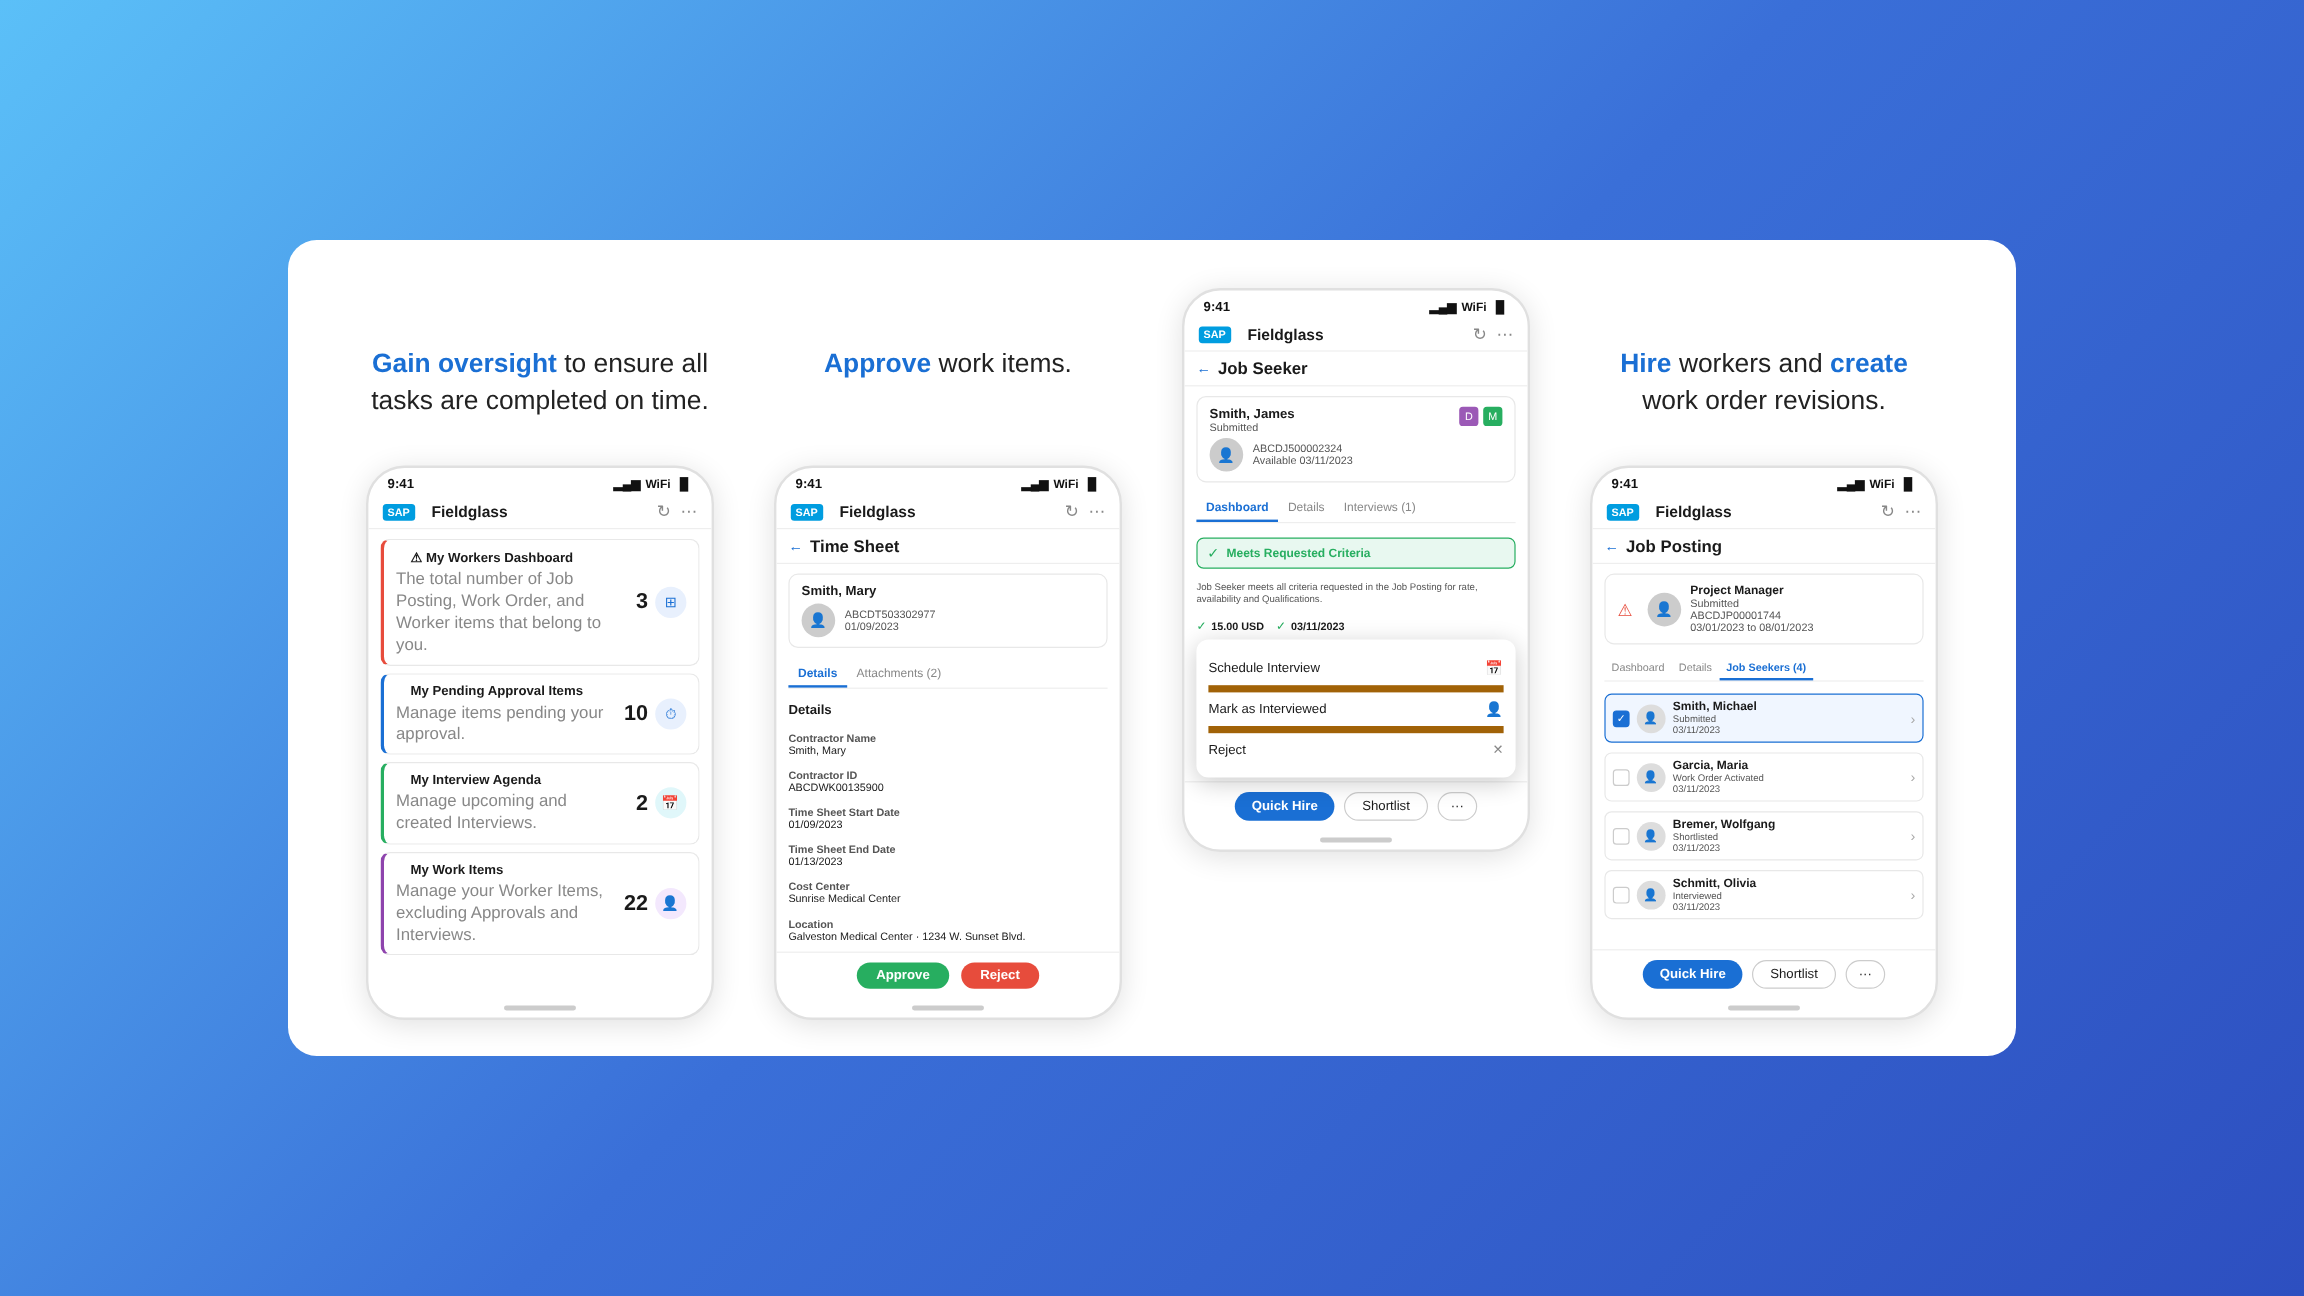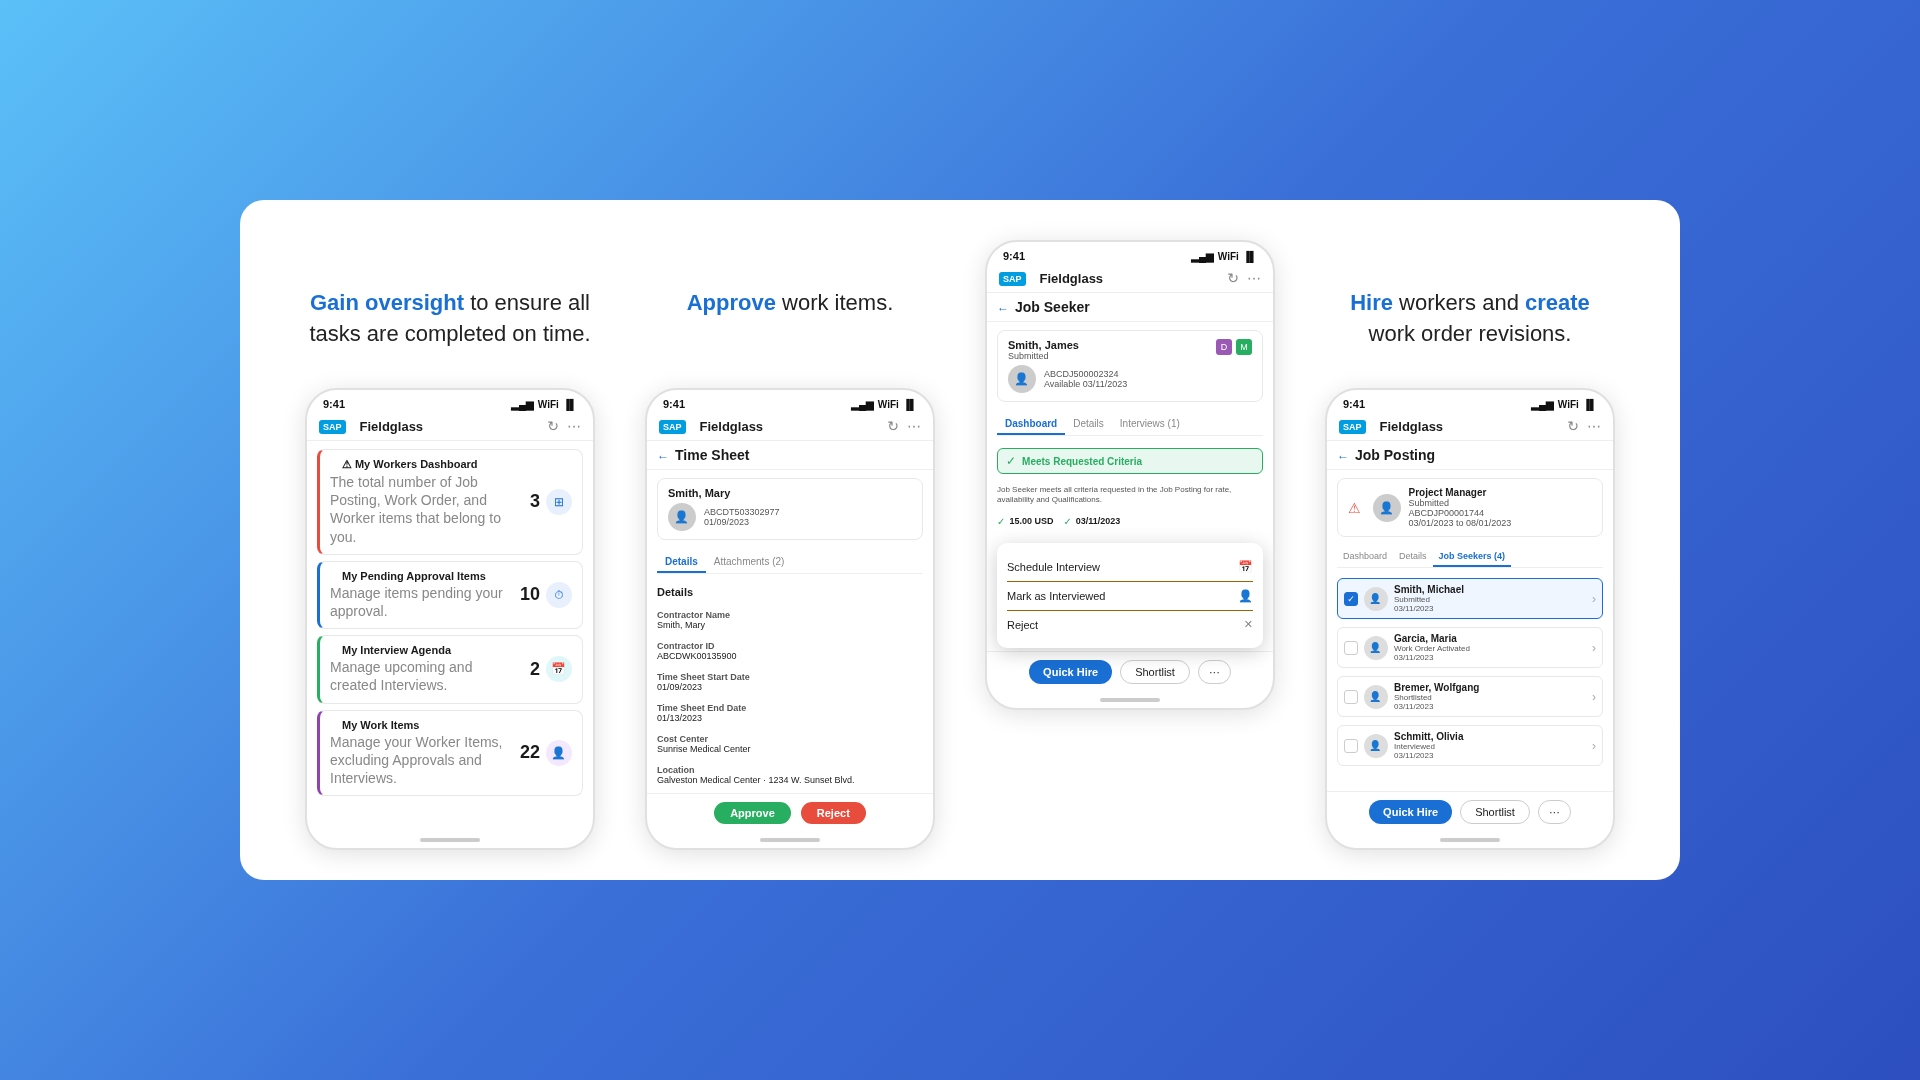--- a/index.html
+++ b/index.html
@@ -310,21 +310,21 @@
       border-radius: 10px;
       box-shadow: 0 4px 20px rgba(0,0,0,0.2);
       padding: 10px;
       z-index: 10;
     }
     .js-popup-item {
       display: flex;
       justify-content: space-between;
       align-items: center;
       padding: 7px 0;
-      border-bottom: 1px solid #a16207;
+      border-bottom: 6px solid #a16207;
       font-size: 11px;
       color: #1a1a1a;
     }
     .js-popup-item:last-child { border-bottom: none; }
     .js-popup-close { cursor: pointer; color: #888; }
     .popup-icon { color: #888; font-size: 12px; }
     .js-footer {
       display: flex;
       justify-content: center;
       gap: 8px;

